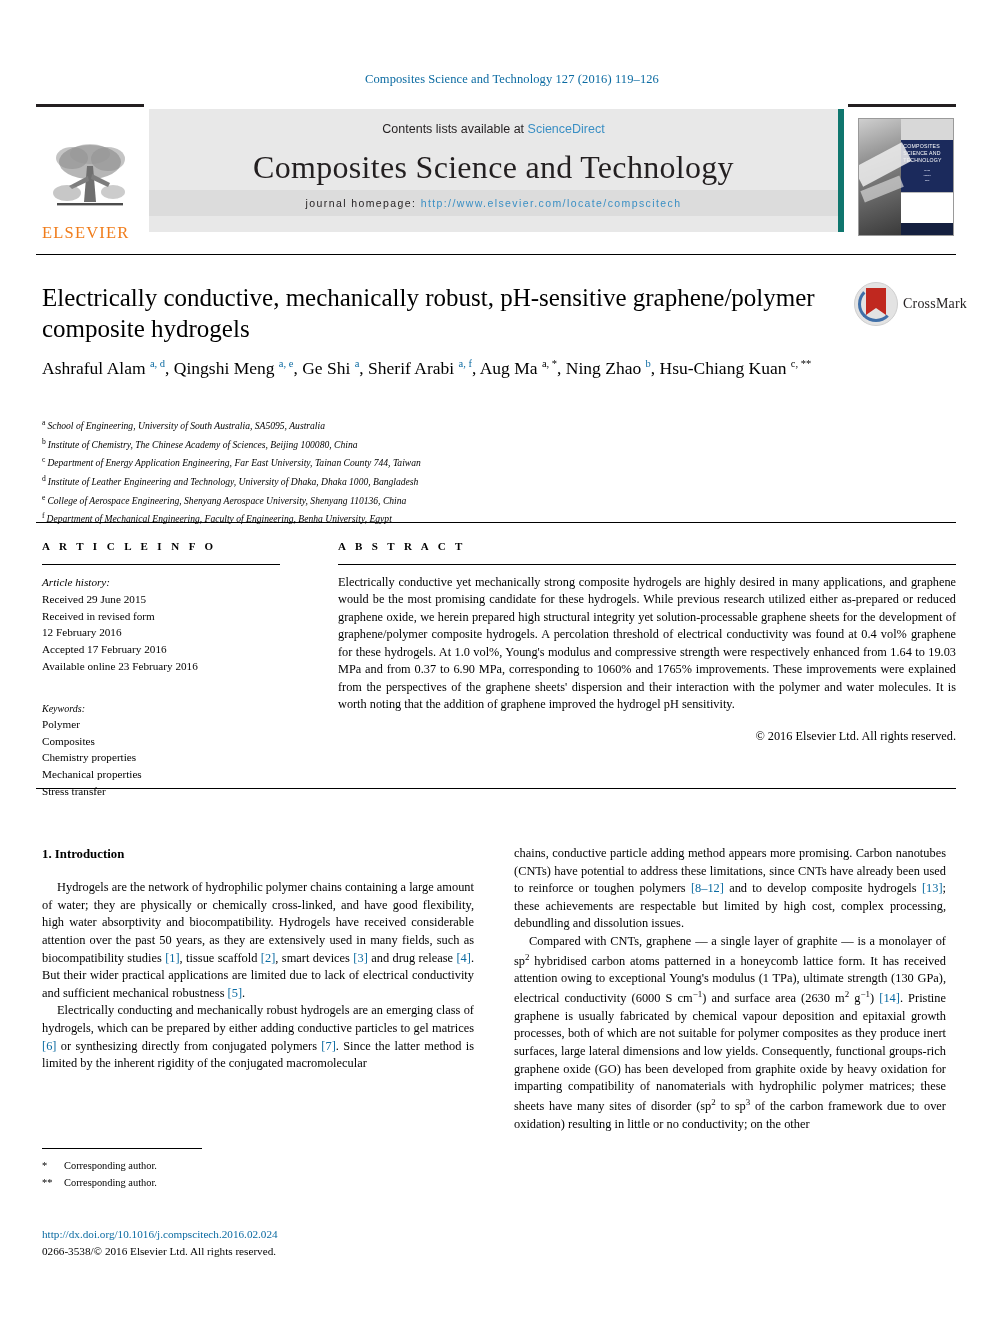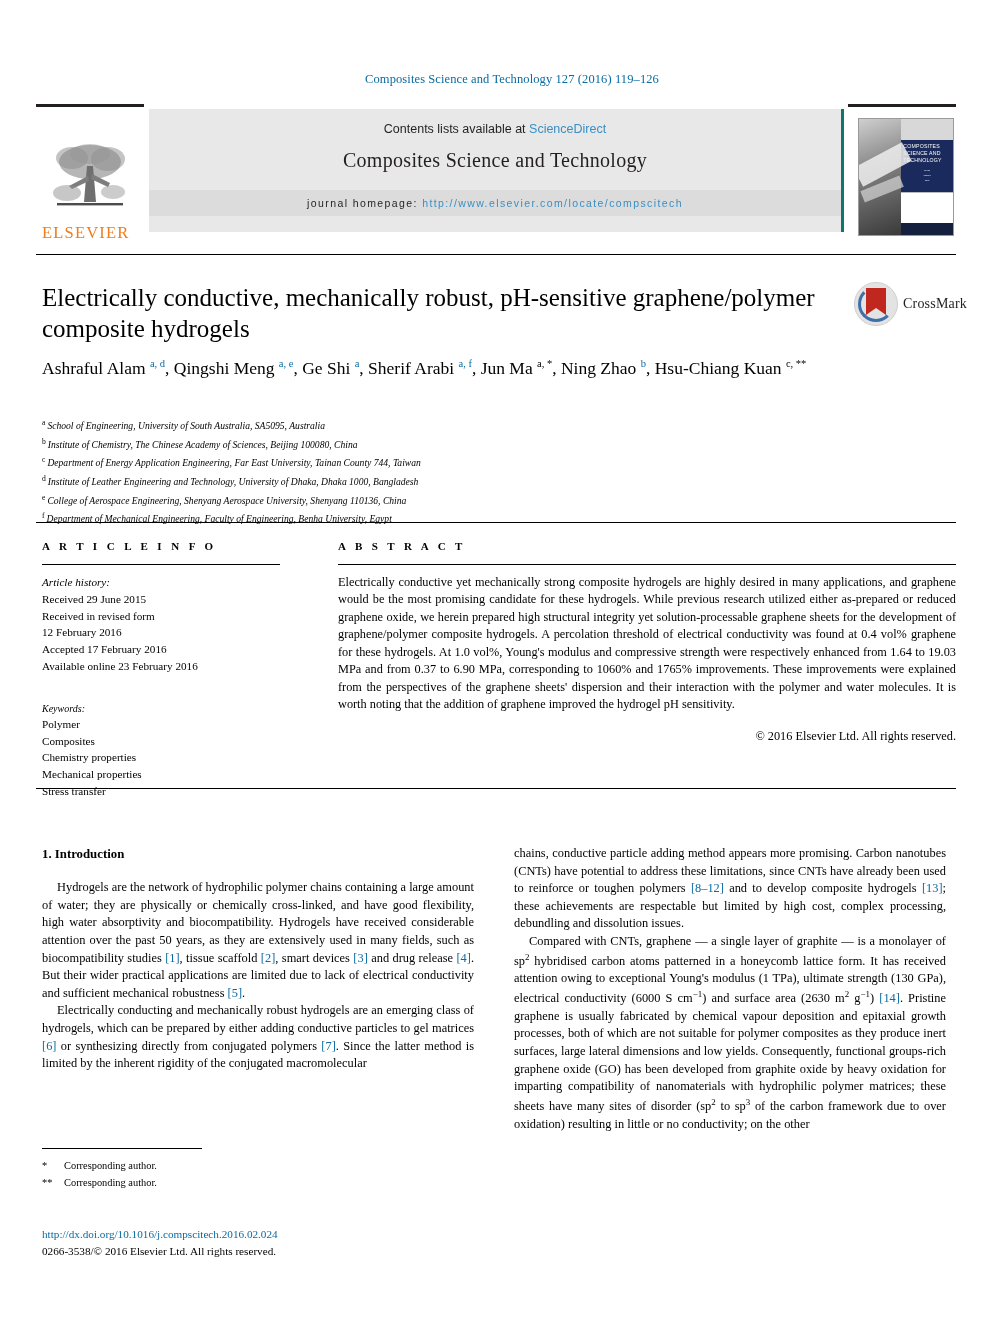--- a/index.html
+++ b/index.html
@@ -49,36 +49,36 @@
   .mast-rule-right { right: 0; width: 108px; }
 
   .mast-center {
     position: absolute;
     left: 112px;
     right: 112px;
     top: 5px;
     bottom: 0;
     background: #e8e8e8;
     border-left: 1px solid #fff;
-    border-right: 3px solid #0f766e;
+    border-right: 6px solid #0f766e;
   }
   .contents-line {
     text-align: center;
     font-family: "Liberation Sans", sans-serif;
     font-size: 12.5px;
     color: #231f20;
     padding-top: 13px;
   }
   .contents-line .sd-link {
     color: #3a8fc4;
   }
   .journal-title {
     text-align: center;
     font-family: "Liberation Serif", serif;
-    font-size: 20px;
+    font-size: 32px;
     color: #231f20;
     margin-top: 13px;
     letter-spacing: .3px;
   }
   .homepage-bar {
     position: absolute;
     left: 0; right: 0; bottom: 16px;
     height: 26px;
     background: #dcdcdc;
     display: flex;
@@ -429,21 +429,21 @@
   <div class="article-title">Electrically conductive, mechanically robust, pH-sensitive graphene/polymer composite hydrogels</div>
 
   <div class="crossmark">
     <div class="cm-badge">
       <div class="arc"></div>
       <div class="ribbon"></div>
     </div>
     <div class="cm-word">CrossMark</div>
   </div>
 
-  <div class="authors"><span>Ashraful Alam </span><sup>a, d</sup>, <span>Qingshi Meng </span><sup>a, e</sup>, <span>Ge Shi </span><sup>a</sup>, <span>Sherif Arabi </span><sup>a, f</sup>, <span>Jun Ma </span><sup class="star">a, *</sup>, <span>Ning Zhao </span><sup>b</sup>, <span>Hsu-Chiang Kuan </span><sup class="star">c, **</sup></div>
+  <div class="authors"><span>Ashraful Alam </span><sup>a, d</sup>, <span>Qingshi Meng </span><sup>a, e</sup>, <span>Ge Shi </span><sup>a</sup>, <span>Sherif Arabi </span><sup>a, f</sup>, <span>Aug Ma </span><sup class="star">a, *</sup>, <span>Ning Zhao </span><sup>b</sup>, <span>Hsu-Chiang Kuan </span><sup class="star">c, **</sup></div>
 
   <div class="affiliations">
       <div><span class="aff-mark">a</span><span>School of Engineering, University of South Australia, SA5095, Australia</span></div>
       <div><span class="aff-mark">b</span><span>Institute of Chemistry, The Chinese Academy of Sciences, Beijing 100080, China</span></div>
       <div><span class="aff-mark">c</span><span>Department of Energy Application Engineering, Far East University, Tainan County 744, Taiwan</span></div>
       <div><span class="aff-mark">d</span><span>Institute of Leather Engineering and Technology, University of Dhaka, Dhaka 1000, Bangladesh</span></div>
       <div><span class="aff-mark">e</span><span>College of Aerospace Engineering, Shenyang Aerospace University, Shenyang 110136, China</span></div>
       <div><span class="aff-mark">f</span><span>Department of Mechanical Engineering, Faculty of Engineering, Benha University, Egypt</span></div>
     </div>
 

